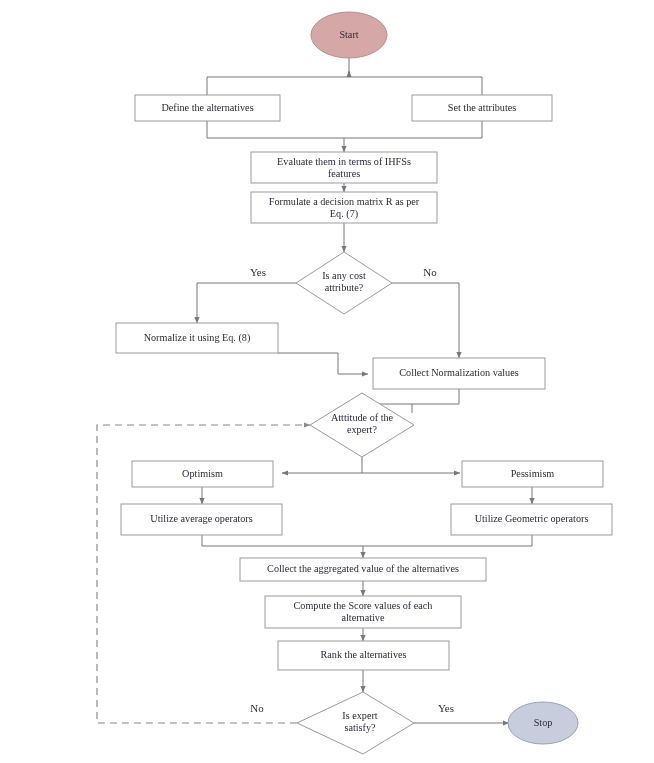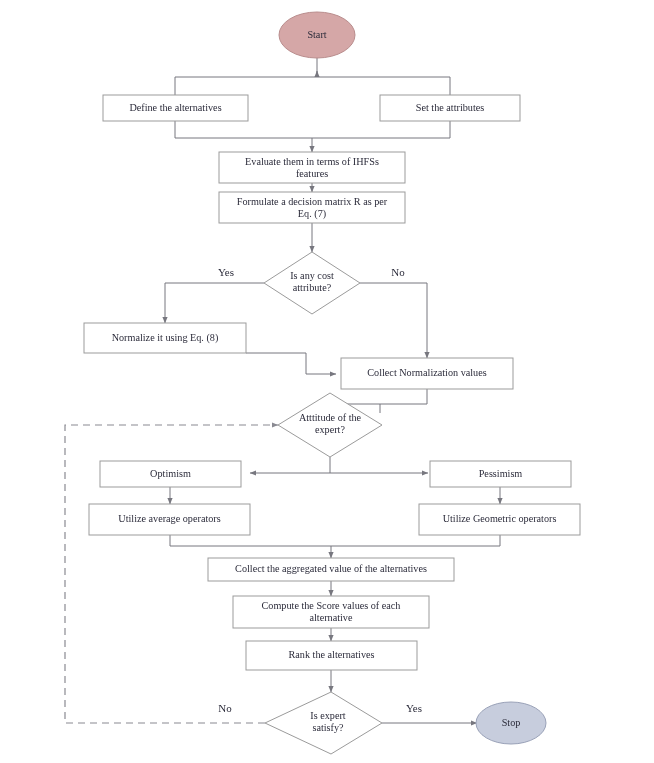--- a/index.html
+++ b/index.html
@@ -10,20 +10,21 @@
   body {
     width: 654px;
     height: 763px;
     font-family: "Liberation Serif", "DejaVu Serif", serif;
     overflow: hidden;
   }
   #flow-root {
     position: relative;
     width: 563px;
     height: 763px;
+    margin-left: 32px;
   }
   svg#flow-svg {
     position: absolute;
     top: 0;
     left: 0;
     width: 654px;
     height: 763px;
   }
   .node-text {
     font-family: "Liberation Serif", "DejaVu Serif", serif;

